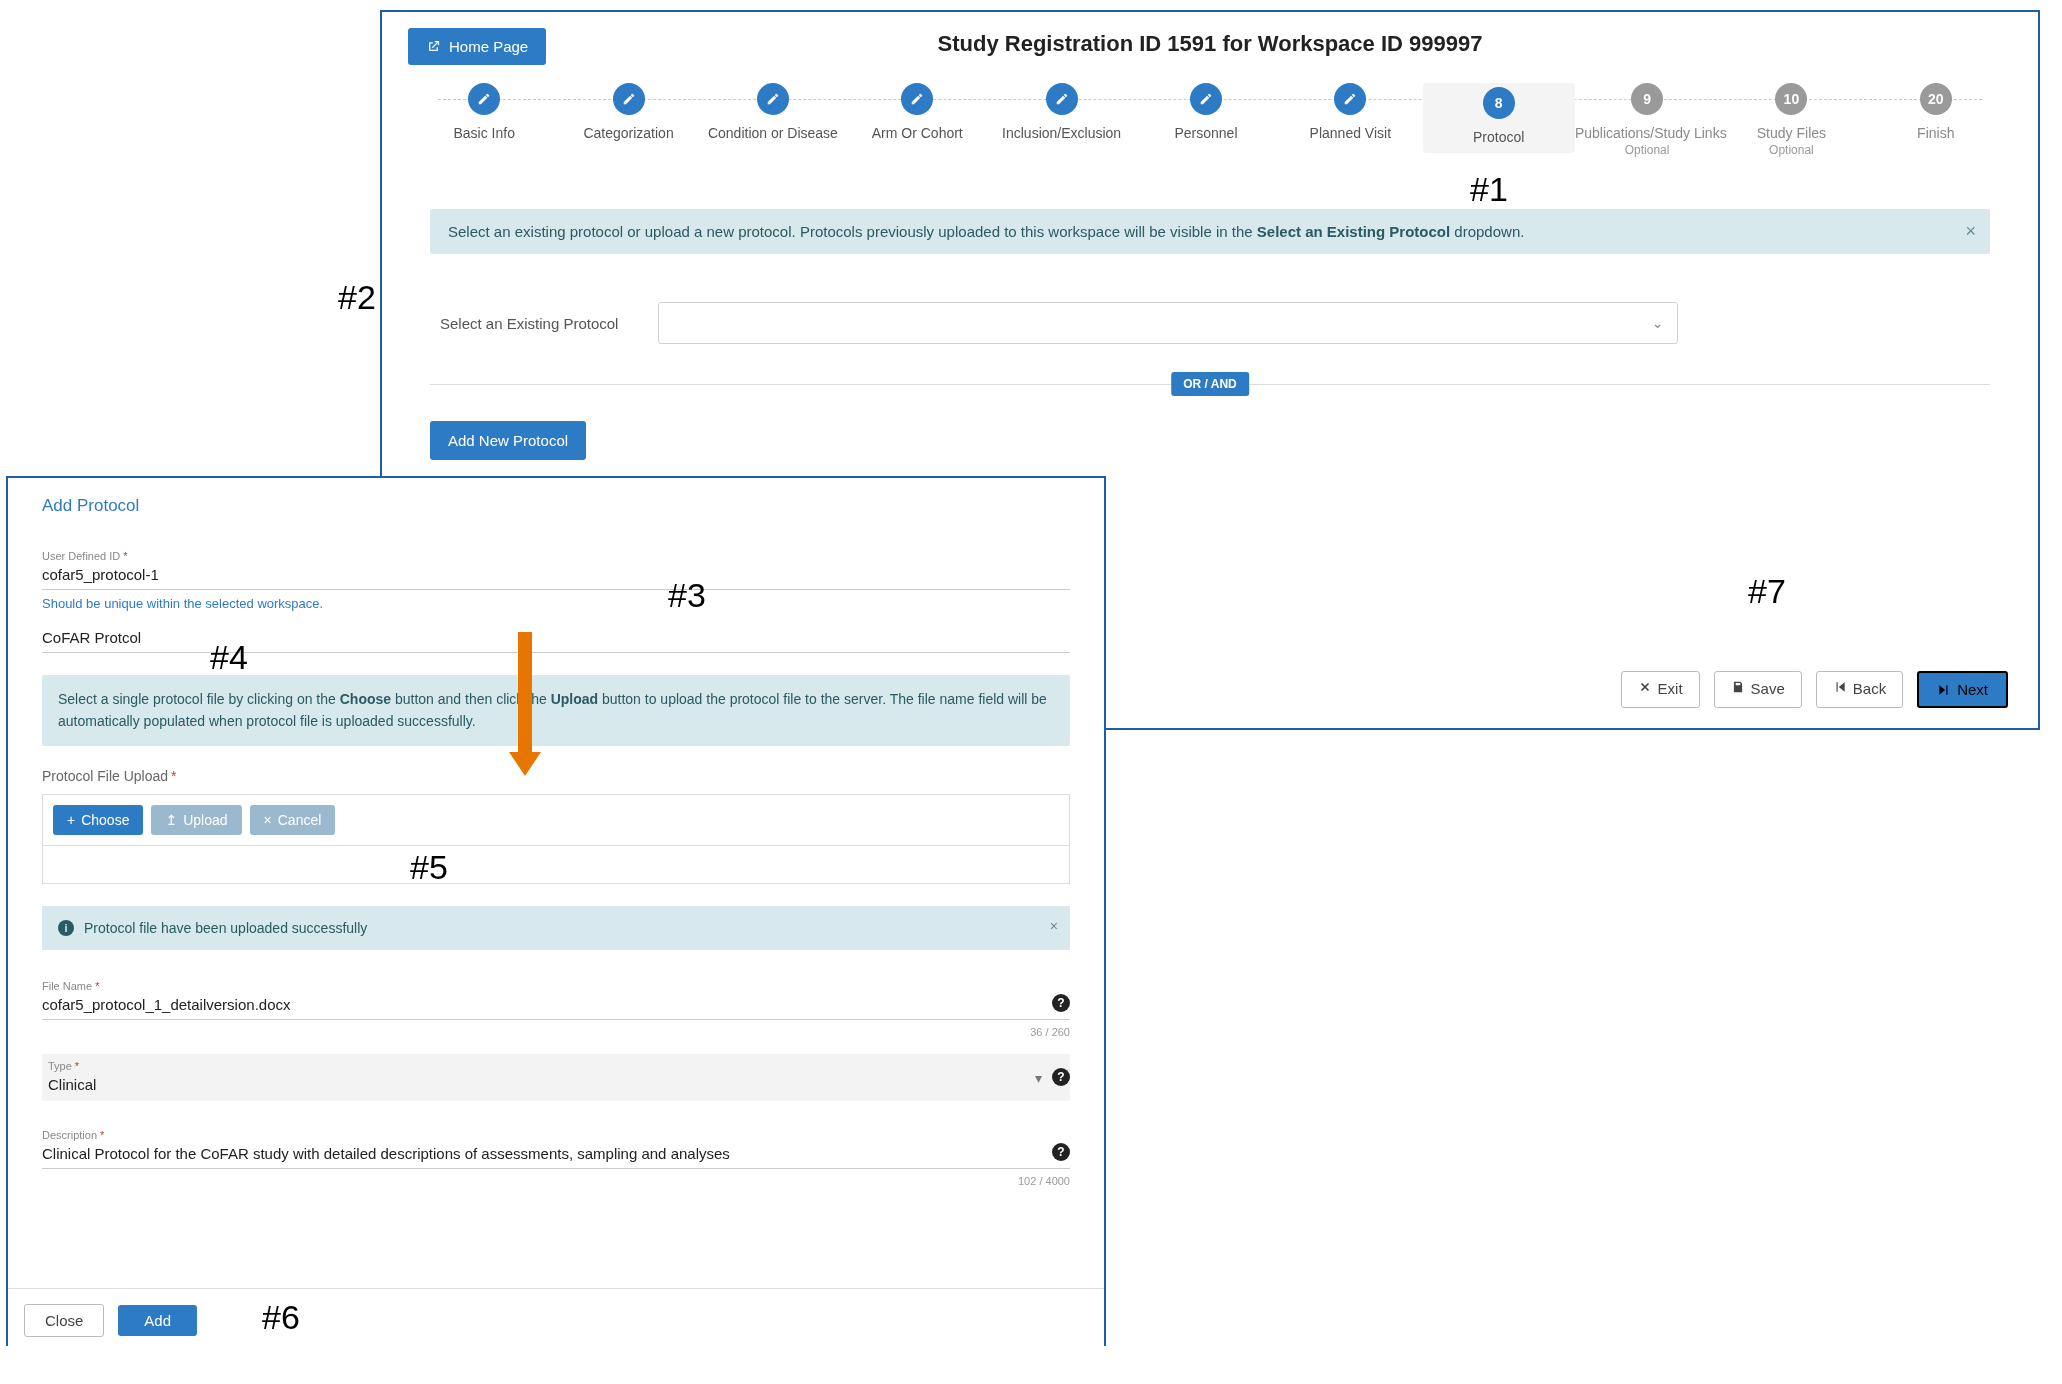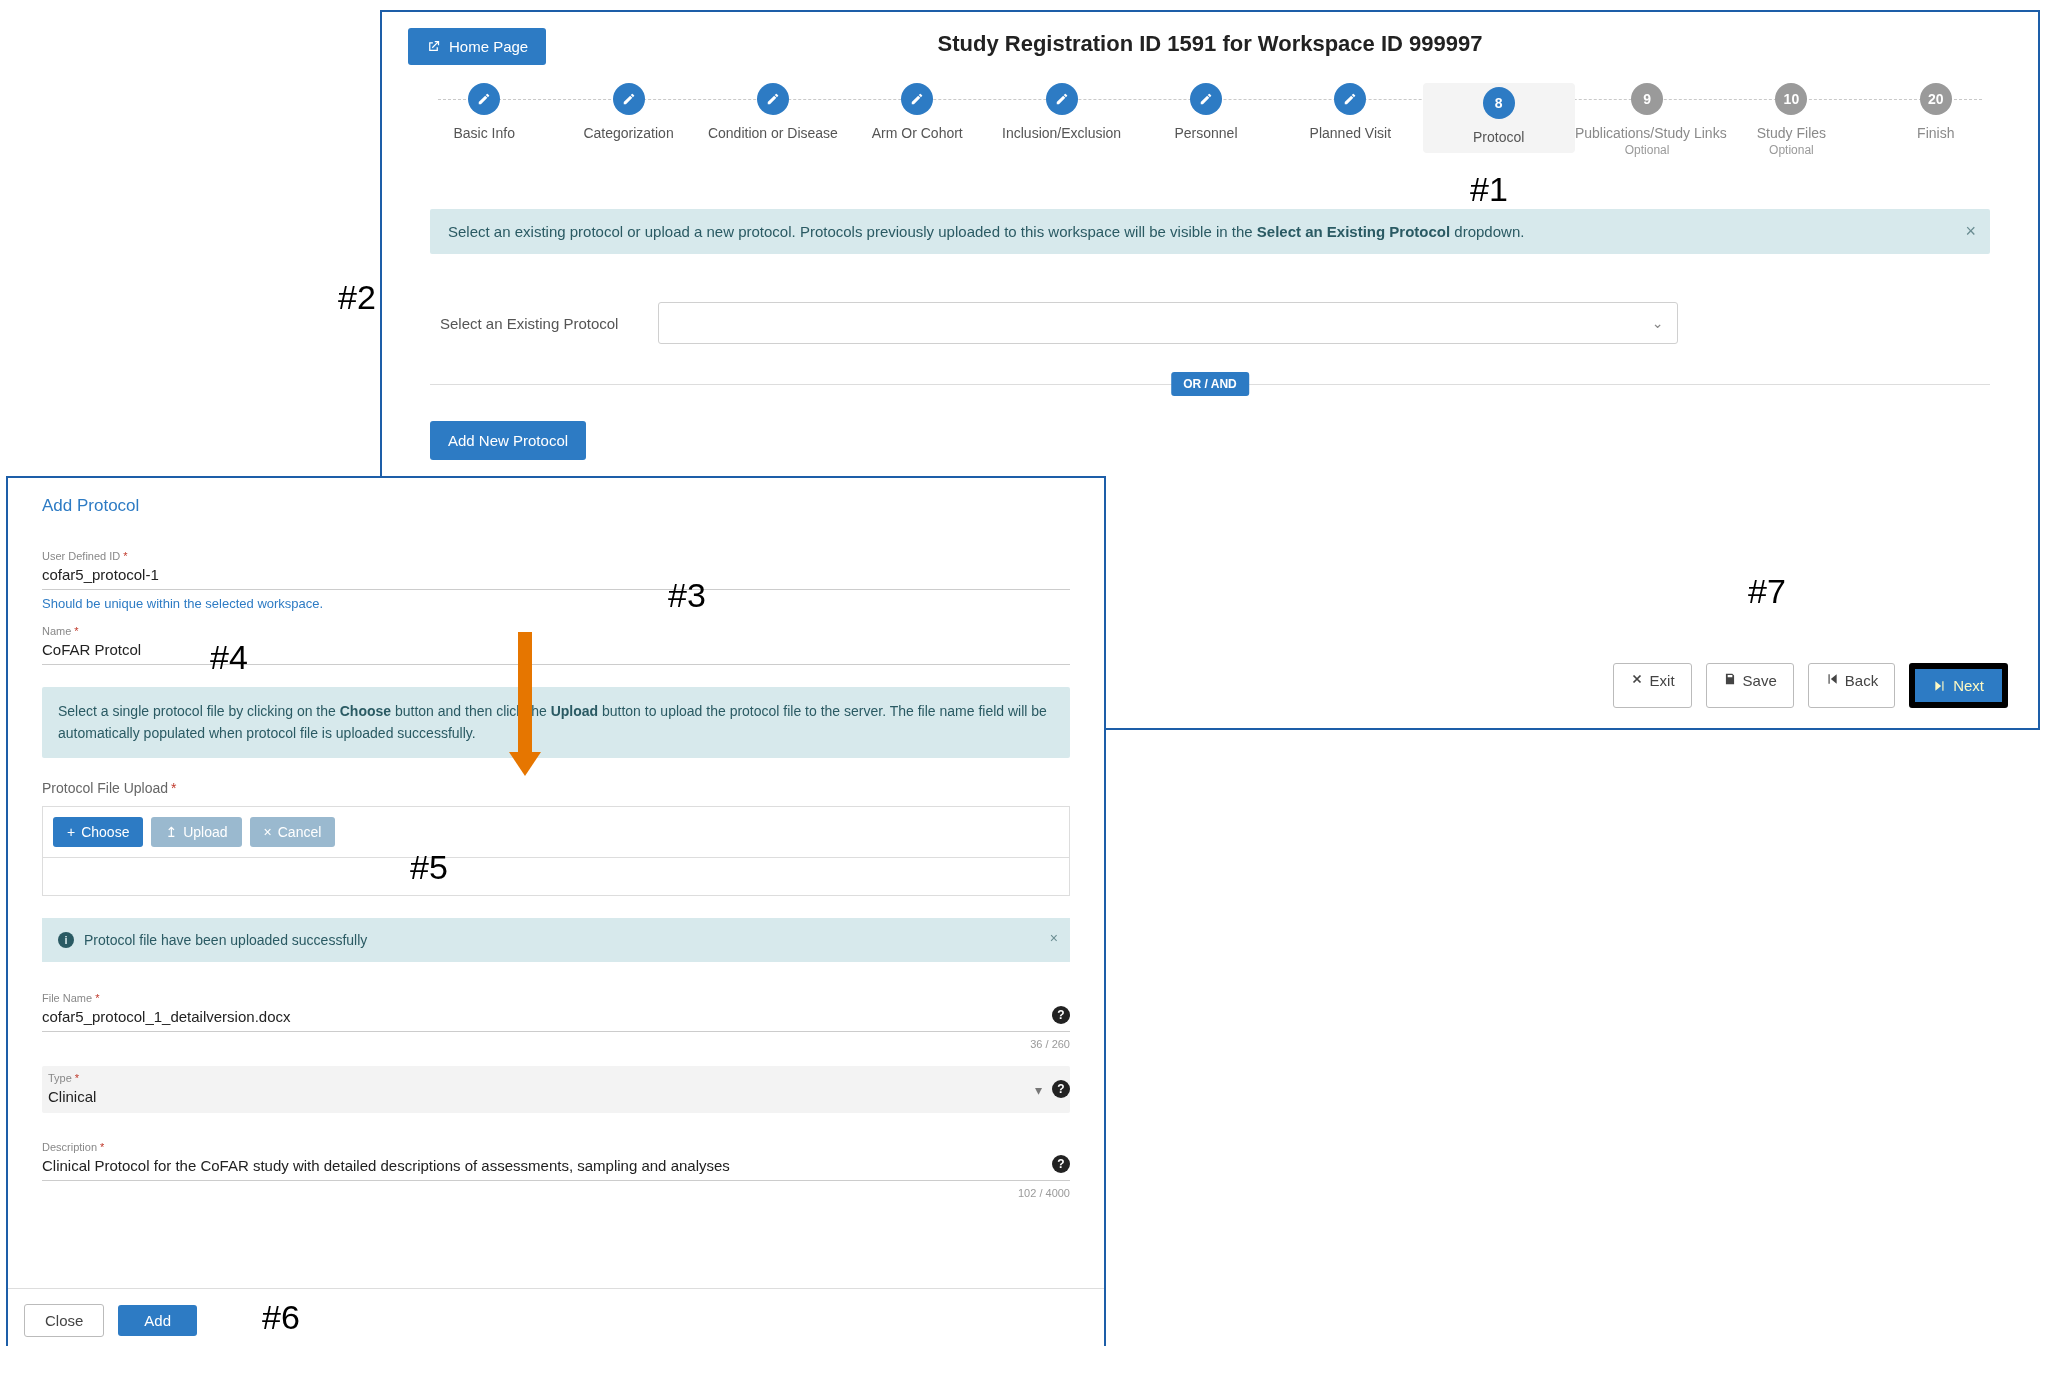--- a/index.html
+++ b/index.html
@@ -80,21 +80,21 @@
   }
   .footer-btns {
     position: absolute; right: 30px; bottom: 20px; display: flex; gap: 14px;
   }
   .btn-outline {
     background: #fff; color: #444; border: 1px solid #bbb; border-radius: 3px;
     padding: 8px 16px; font-size: 15px; display: inline-flex; gap: 6px;
     cursor: pointer;
   }
   .btn-primary {
-    background: #2d7bc4; color: #fef9c3; border: 6px solid #000000; border-radius: 3px;
+    background: #2d7bc4; color: #000000; border: 2px solid #000000; border-radius: 3px;
     padding: 8px 18px; font-size: 15px; display: inline-flex; align-items: center; gap: 6px;
     cursor: pointer;
   }
 
   
   .dialog-panel {
     left: 6px; top: 476px; width: 1100px; height: 870px;
     background: #fff; padding: 0;
   }
   .dialog-inner { padding: 18px 34px 0 34px; height: calc(100% - 56px); overflow: hidden; position: relative; }
@@ -312,21 +312,20 @@
   <div class="dialog-inner">
     <div class="dlg-title">Add Protocol</div>
 
     <div class="field">
       <div class="f-label"><span>User Defined ID</span><span class="req">*</span></div>
       <input class="f-input" value="cofar5_protocol-1" style="">
       <div class="f-hint">Should be unique within the selected workspace.</div>
     </div>
 
     <div class="field" style="margin-top:14px;">
-      <div class="f-label"><span>Name</span><span class="req">*</span></div>
       <input class="f-input" value="CoFAR Protcol" style="">
     </div>
 
     <div class="instruct-banner">
       <span>Select a single protocol file by clicking on the </span><b>Choose</b><span> button and then click the </span><b>Upload</b><span> button to upload the protocol file to the server. The file name field will be automatically populated when protocol file is uploaded successfully.</span>
     </div>
 
     <div class="upload-label"><span>Protocol File Upload</span><span class="req">*</span></div>
     <div class="upload-bar">
       <button class="chip choose">

